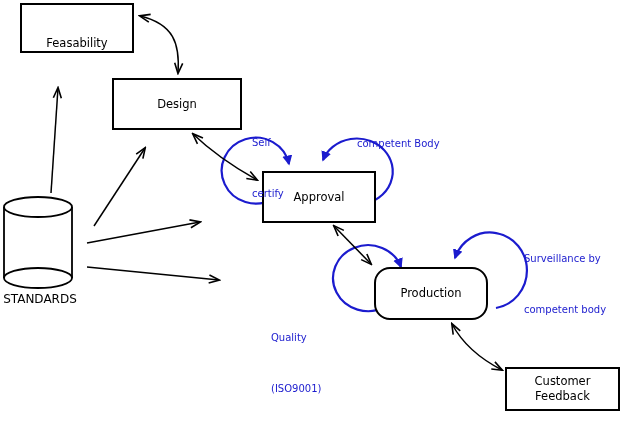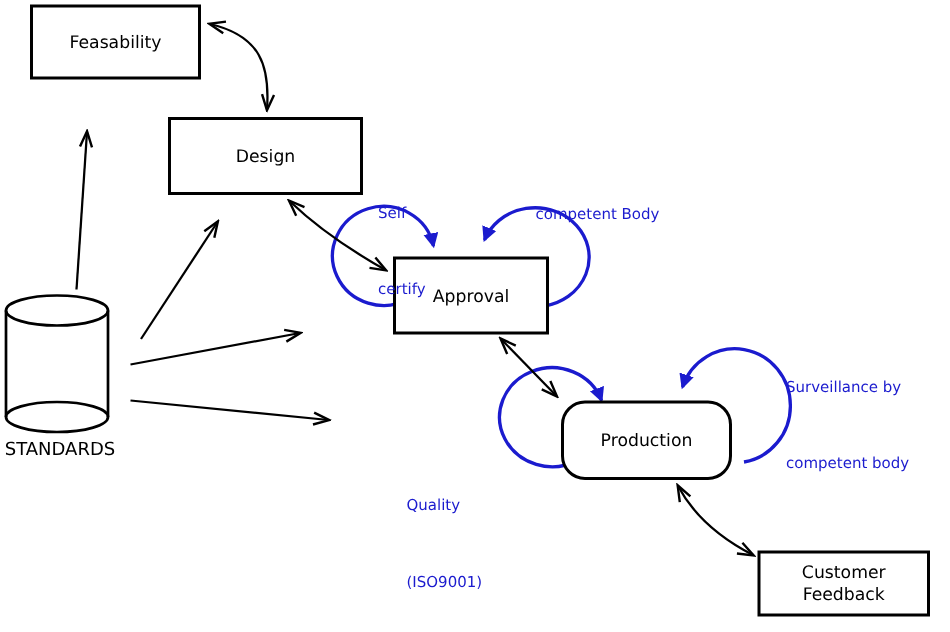--- a/index.html
+++ b/index.html
@@ -11,23 +11,23 @@
   .edge{stroke:#000;stroke-width:1.5;fill:none;}
   .cyl{stroke:#000;stroke-width:1.8;fill:none;}
   .loop{stroke:var(--blue,#1b1bce);stroke-width:2.2;fill:none;}
   .bluehead{fill:var(--blue,#1b1bce);stroke:none;}
   .chev{fill:none;stroke:#000;stroke-width:1.6;}
   .node{
     position:absolute;z-index:2;box-sizing:border-box;background:#ffffff;
     border:2px solid #000;display:flex;flex-direction:column;align-items:center;justify-content:center;
     font-size:11.5px;color:#000;text-align:center;line-height:15px;
   }
-  .node-feasability{left:20px;top:3px;width:114px;height:50px;}
+  .node-feasability{left:20px;top:3px;width:114px;height:50px;justify-content:flex-end;}
   .node-design{left:112px;top:78px;width:130px;height:52px;}
-  .node-approval{left:262px;top:171px;width:104px;height:52px;}
+  .node-approval{left:262px;top:171px;width:114px;height:52px;}
   .node-production{left:374px;top:267px;width:114px;height:53px;border-radius:16px;}
   .node-customer{left:505px;top:367px;width:115px;height:44px;}
   .blab{
     position:absolute;z-index:3;color:var(--blue,#1b1bce);
     font-size:10px;line-height:17px;white-space:pre;
   }
   .blab-self{left:252px;top:100px;}
   .blab-cert{left:357px;top:101px;}
   .blab-surv{left:524px;top:216px;}
   .blab-qual{left:271px;top:295px;}

